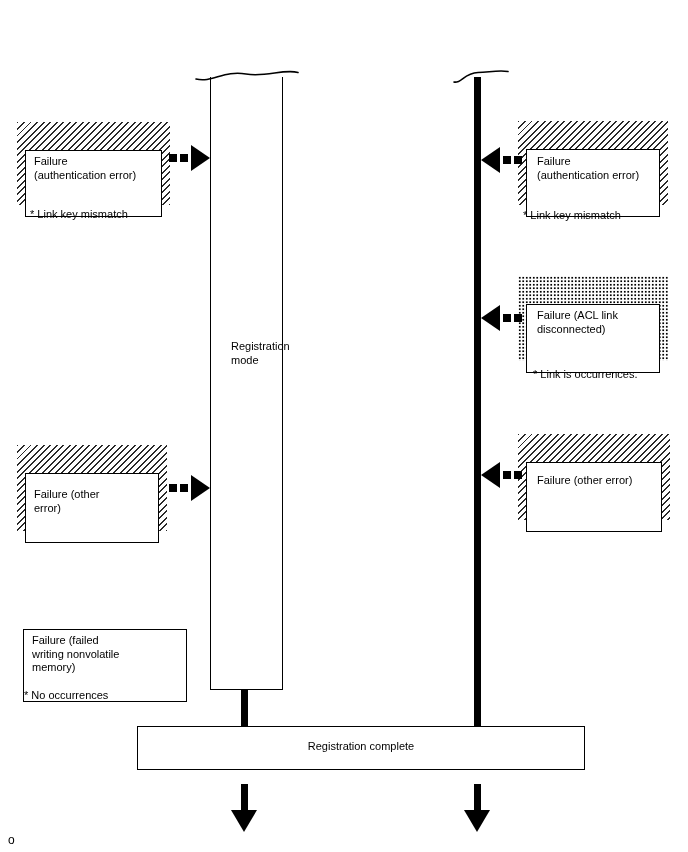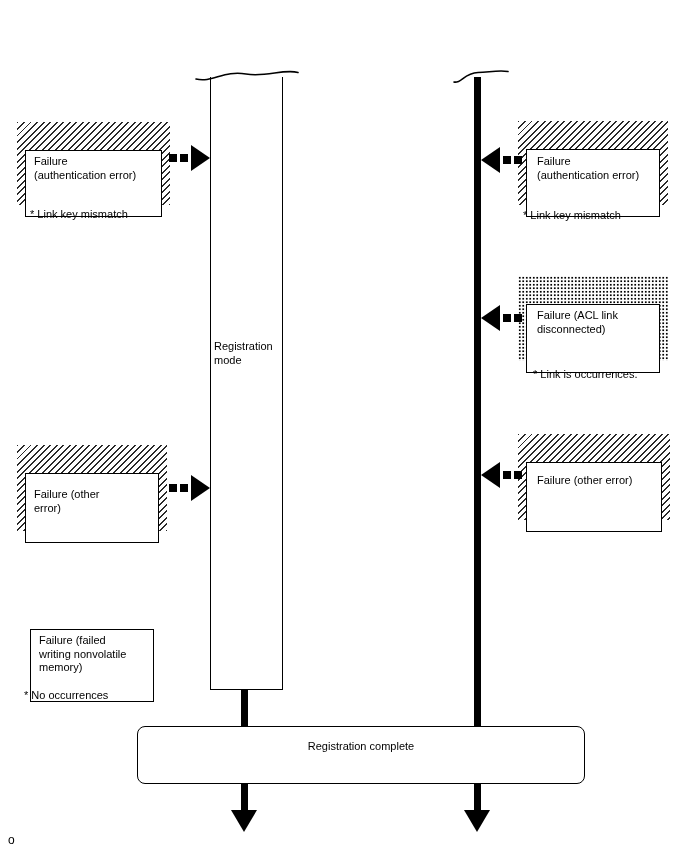--- a/index.html
+++ b/index.html
@@ -44,21 +44,21 @@
   .dash{width:8px;height:8px;background:#000;flex:0 0 auto;}
   .head-right{width:0;height:0;border-top:13px solid transparent;border-bottom:13px solid transparent;border-left:19px solid #000;flex:0 0 auto;}
   .head-left{width:0;height:0;border-top:13px solid transparent;border-bottom:13px solid transparent;border-right:19px solid #000;flex:0 0 auto;}
   .head-down{position:absolute;width:0;height:0;border-left:13px solid transparent;border-right:13px solid transparent;border-top:22px solid #000;}
   
   .complete{
     position:absolute;box-sizing:border-box;border:1px solid #000;background:#fff;
     text-align:center;font-size:11px;padding-top:13px;
   }
   .mode-label{
-    position:absolute;font-size:11px;line-height:14px;
+    position:absolute;font-size:11px;line-height:14px;margin-left:17px;
   }
   .marker{position:absolute;font-size:12px;}
   svg{position:absolute;overflow:visible;}
 </style>
 </head>
 <body>
 
 <div id="canvas">
 
   <div class="thinrect" style="left:210px;top:77px;width:73px;height:613px;"></div>
@@ -91,21 +91,21 @@
       <div class="box-label pad-b">Failure (other
 error)</div>
     </div>
   </div>
   <div class="arrow" style="left:169px;top:475px;">
     <span class="dash"></span>
     <span class="dash"></span>
     <span class="head-right"></span>
   </div>
 
-  <div class="fbox plain" style="left:30px;top:609px;width:124px;height:73px;">
+  <div class="fbox plain" style="left:23px;top:609px;width:164px;height:73px;">
     <div class="inner">
       <div class="box-label pad-a">Failure (failed
 writing nonvolatile
 memory)</div>
     </div>
   </div>
   <div class="note" style="left:24px;top:689px;">* No occurrences</div>
 
   <div class="fbox hatched" style="left:518px;top:121px;width:150px;height:84px;">
     <div class="inner">
@@ -139,21 +139,21 @@
     </div>
   </div>
   <div class="arrow" style="left:481px;top:462px;">
     <span class="head-left"></span>
     <span class="dash"></span>
     <span class="dash"></span>
   </div>
 
   <div class="thick" style="left:241px;top:689px;width:7px;height:37px;"></div>
 
-  <div class="complete" style="left:137px;top:726px;width:448px;height:58px;border-radius:8px;">
+  <div class="complete" style="left:137px;top:726px;width:448px;height:44px;">
     <span>Registration complete</span>
   </div>
 
   <div class="thick" style="left:241px;top:784px;width:7px;height:27px;"></div>
   <div class="head-down" style="left:231px;top:810px;"></div>
 
   <div class="thick" style="left:474px;top:784px;width:7px;height:27px;"></div>
   <div class="head-down" style="left:464px;top:810px;"></div>
 
   <div class="marker" style="left:8px;top:833px;">o</div>

